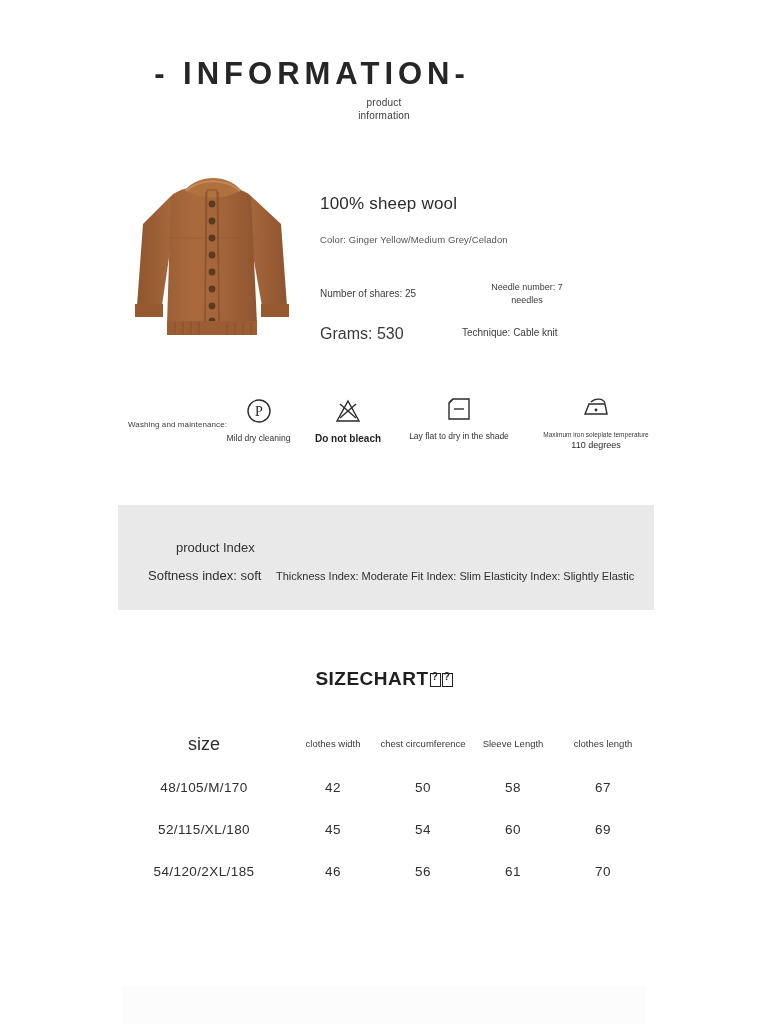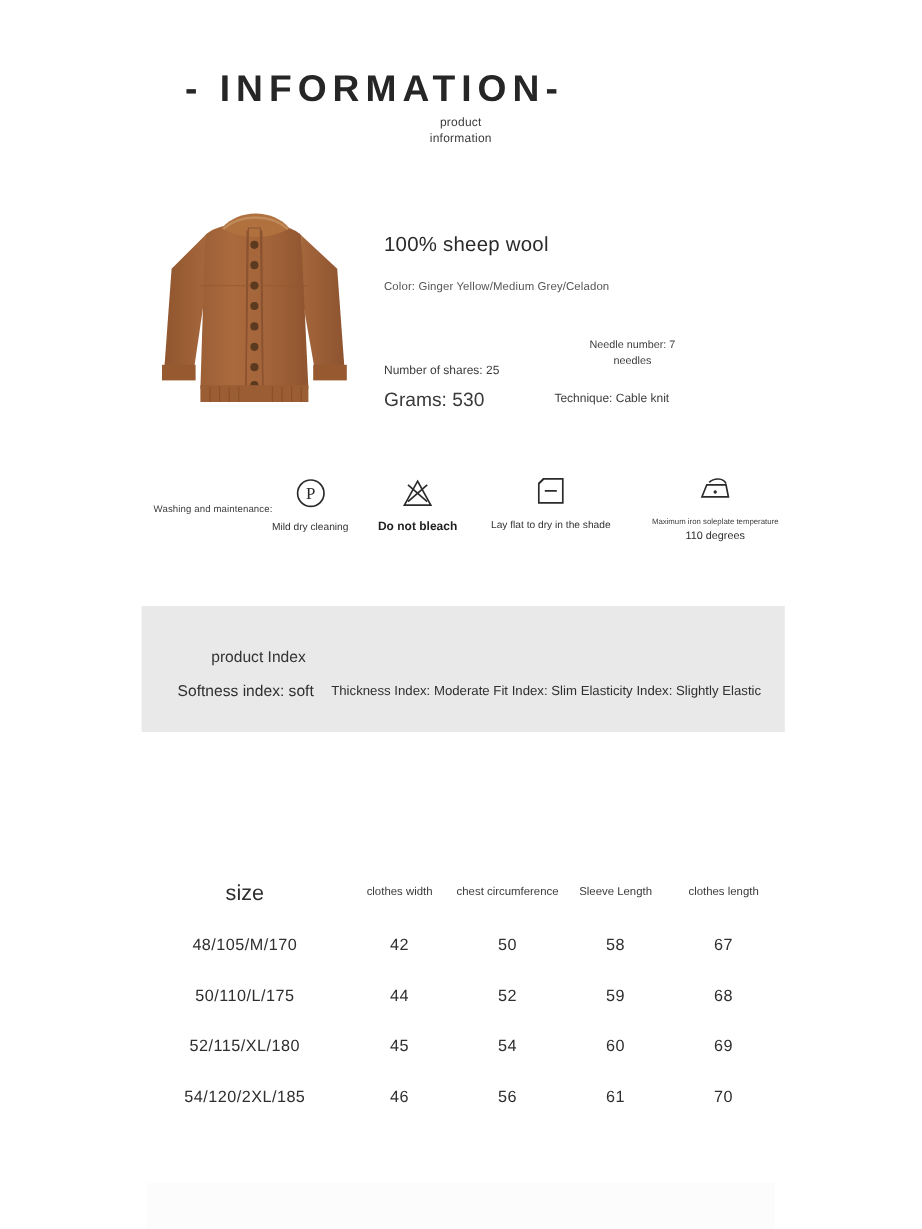--- a/index.html
+++ b/index.html
@@ -38,21 +38,21 @@
   }
   .prod-material {
     position: absolute; left: 320px; top: 194px;
     font-size: 17px; color: #2b2b2b; letter-spacing: .2px;
   }
   .prod-color {
     position: absolute; left: 320px; top: 234px;
     font-size: 9.5px; color: #555; letter-spacing: .1px;
   }
   .spec-shares {
-    position: absolute; left: 320px; top: 304px;
+    position: absolute; left: 320px; top: 288px;
     font-size: 10px; color: #3c3c3c;
   }
   .spec-needle {
     position: absolute; left: 462px; top: 281px;
     width: 130px; text-align: center;
     font-size: 9px; line-height: 13px; color: #3c3c3c;
   }
   .spec-grams {
     position: absolute; left: 320px; top: 325px;
     font-size: 16px; color: #3a3a3a;
@@ -266,47 +266,43 @@
     </span>
     <div class="care-text tiny">Maximum iron soleplate temperature</div>
     <div class="care-text tiny-b">110 degrees</div>
   </div>
 
   <div class="index-panel"></div>
   <div class="index-title">product Index</div>
   <div class="index-softness">Softness index: soft</div>
   <div class="index-rest">Thickness Index: Moderate Fit Index: Slim Elasticity Index: Slightly Elastic</div>
 
+  <div class="chart-title">
+    <span>SIZECHART</span><span class="tofu"></span><span class="tofu"></span>
+  </div>
 
   <table class="size-table">
     <thead>
       <tr>
         <th class="h-size">size</th>
         <th class="h-col">clothes width</th>
         <th class="h-col">chest circumference</th>
         <th class="h-col">Sleeve Length</th>
         <th class="h-col">clothes length</th>
       </tr>
     </thead>
     <tbody>
       <tr>
         <td class="c-size">48/105/M/170</td>
         <td>42</td>
         <td>50</td>
         <td>58</td>
         <td>67</td>
       </tr>
       <tr>
-        <td class="c-size">50/110/L/175</td>
-        <td>44</td>
-        <td>52</td>
-        <td>59</td>
-        <td>68</td>
-      </tr>
-      <tr>
         <td class="c-size">52/115/XL/180</td>
         <td>45</td>
         <td>54</td>
         <td>60</td>
         <td>69</td>
       </tr>
       <tr>
         <td class="c-size">54/120/2XL/185</td>
         <td>46</td>
         <td>56</td>

